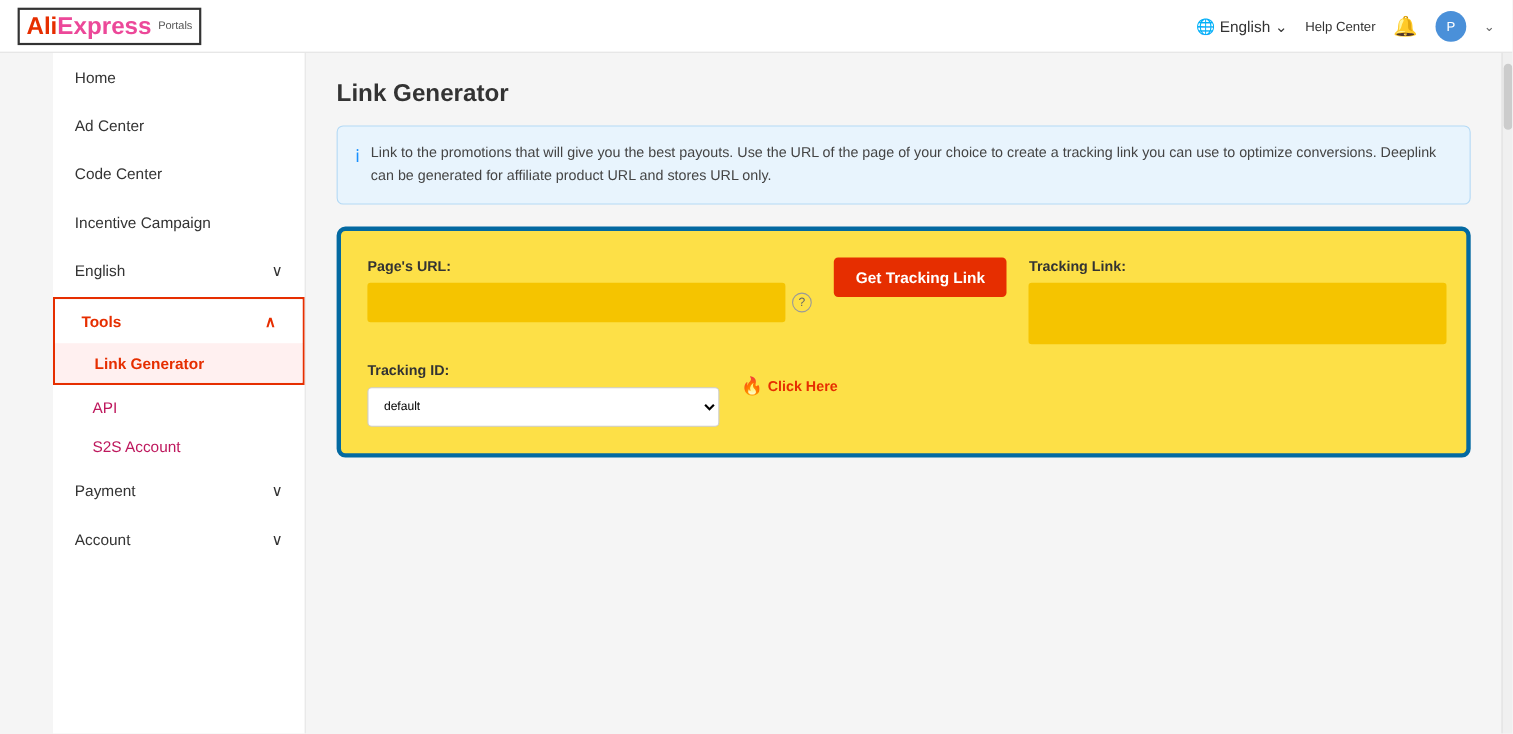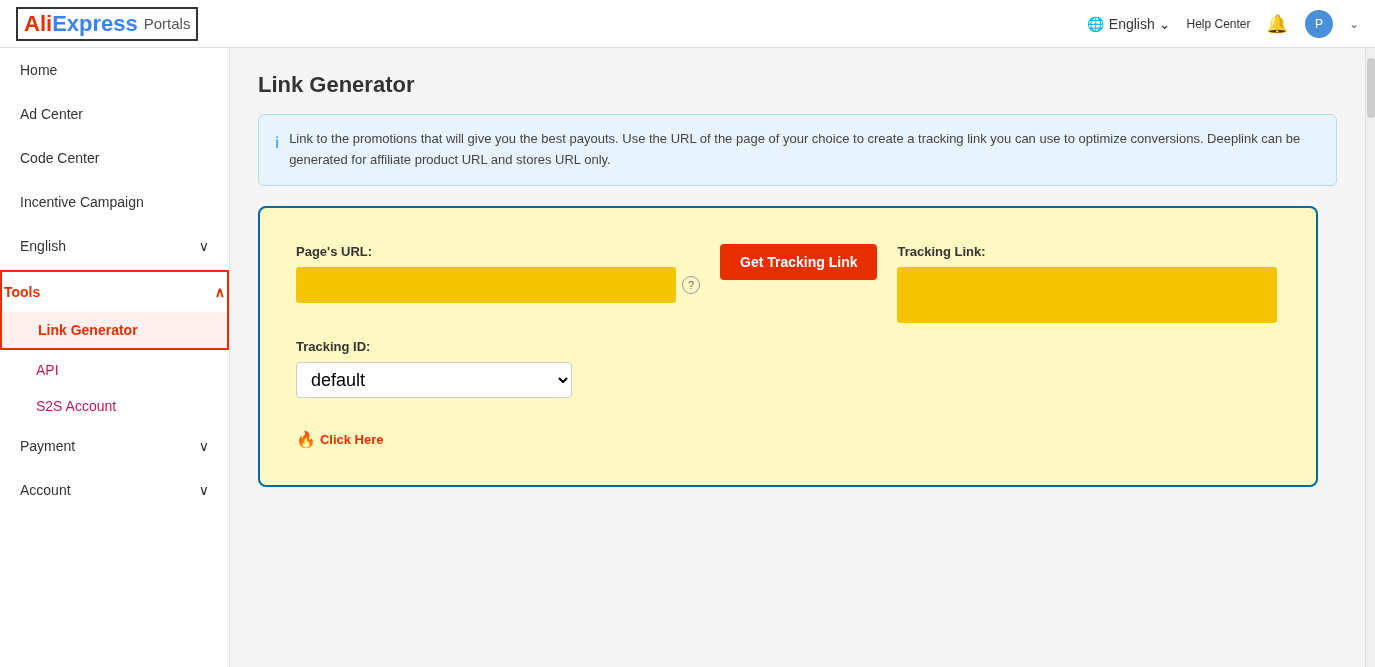--- a/index.html
+++ b/index.html
@@ -10,31 +10,31 @@
       display: flex; align-items: center; justify-content: space-between;
       background: #fff; border-bottom: 1px solid #e0e0e0;
       padding: 0 16px; height: 48px; flex-shrink: 0;
     }
     .header-left { display: flex; align-items: center; }
     .logo-box {
       border: 2px solid #333; padding: 2px 6px; display: flex; align-items: center; gap: 6px;
     }
     .logo-text { font-size: 22px; font-weight: bold; }
     .logo-ali { color: #e62e00; }
-    .logo-express { color: #3b82f6; }
-    .logo-portals { font-size: 15px; color: #555; font-weight: normal; }
+    .logo-express { color: #ec4899; }
+    .logo-portals { font-size: 10px; color: #555; font-weight: normal; }
     .header-right { display: flex; align-items: center; gap: 16px; }
     .lang-selector { display: flex; align-items: center; gap: 4px; cursor: pointer; font-size: 14px; }
     .help-center { font-size: 12px; color: #333; cursor: pointer; }
     .bell-icon { font-size: 18px; cursor: pointer; color: #ff6699; }
     .avatar { width: 28px; height: 28px; border-radius: 50%; background: #4a90d9; display: flex; align-items: center; justify-content: center; color: white; font-size: 12px; cursor: pointer; }
     .chevron-down { font-size: 12px; color: #666; cursor: pointer; }
 
     
-    .layout { display: flex; flex: 1; overflow: hidden; }
+    .layout { display: flex; flex: 1; overflow: hidden; margin-left: 48px; }
 
     
     .sidebar {
       width: 230px; background: #fff; border-right: 1px solid #e0e0e0;
       padding: 0; flex-shrink: 0; overflow-y: auto;
     }
     .sidebar-item {
       padding: 14px 20px; cursor: pointer; font-size: 14px; color: #333;
       display: flex; align-items: center; justify-content: space-between;
       border-bottom: none;
@@ -43,39 +43,39 @@
       padding: 10px 20px 10px 36px; cursor: pointer; font-size: 14px; color: #be185d;
     }
     .sidebar-subitem.active-sub {
       background: #fff0f0; color: #e62e00; font-weight: bold;
     }
     .tools-section {
       border: 2px solid #e62e00;
       margin: 2px 0;
     }
     .tools-header {
-      padding: 12px 2px; cursor: pointer; font-size: 14px; color: #e62e00;
+      padding: 12px 24px; cursor: pointer; font-size: 14px; color: #e62e00;
       font-weight: bold; display: flex; align-items: center; justify-content: space-between;
       background: #fff;
     }
 
     
     .main { flex: 1; padding: 24px 28px; overflow-y: auto; background: #f5f5f5; }
     .page-title { font-size: 22px; font-weight: bold; color: #333; margin-bottom: 16px; }
 
     .info-box {
       background: #e8f4fd; border: 1px solid #b3d9f5; border-radius: 6px;
       padding: 14px 16px; margin-bottom: 20px; display: flex; align-items: flex-start; gap: 10px;
       font-size: 13px; color: #444; line-height: 1.6;
     }
     .info-icon { color: #1890ff; font-size: 16px; flex-shrink: 0; margin-top: 1px; }
 
     .form-card {
-      background: #fef9c3; border: 2px solid #0369a1; border-radius: 8px;
-      padding: 36px; max-width: 1060px;
+      background: #fde047; border: 4px solid #0369a1; border-radius: 8px;
+      padding: 24px; max-width: 1060px;
     }
     .form-row { display: flex; align-items: flex-start; gap: 20px; margin-bottom: 16px; }
     .form-col { display: flex; flex-direction: column; gap: 8px; }
     .form-col-url { flex: 1; }
     .form-col-tracking { flex: 1; }
     .form-col-btn { display: flex; align-items: flex-end; padding-bottom: 0; }
 
     .field-label { font-size: 13px; font-weight: bold; color: #333; }
     .url-input-wrapper { display: flex; align-items: center; gap: 6px; }
     .url-input {
@@ -90,26 +90,26 @@
       width: 18px; height: 18px; border-radius: 50%; border: 1px solid #999;
       display: flex; align-items: center; justify-content: center; font-size: 11px; color: #666; cursor: pointer;
     }
 
     .get-btn {
       background: #e62e00; color: white; border: none; padding: 10px 20px;
       border-radius: 4px; font-size: 14px; cursor: pointer; font-weight: bold;
       white-space: nowrap;
     }
 
-    .tracking-id-row { display: flex; align-items: flex-start; gap: 20px; flex-direction: column; }
+    .tracking-id-row { display: flex; align-items: flex-start; gap: 20px; }
     .tracking-id-col { display: flex; flex-direction: column; gap: 8px; }
 
     .select-dropdown {
-      width: 276px; height: 36px; border: 1px solid #ccc; border-radius: 4px;
-      padding: 0 10px; font-size: 18px; background: white; cursor: pointer;
+      width: 320px; height: 36px; border: 1px solid #ccc; border-radius: 4px;
+      padding: 0 10px; font-size: 11px; background: white; cursor: pointer;
       appearance: auto;
     }
 
     .hot-products-row {
       margin-top: 12px; display: flex; align-items: center; gap: 4px; font-size: 13px;
     }
     .fire-icon { color: #e62e00; font-size: 16px; }
     .click-here { color: #e62e00; text-decoration: none; font-weight: bold; }
 
     .scrollbar-area {

